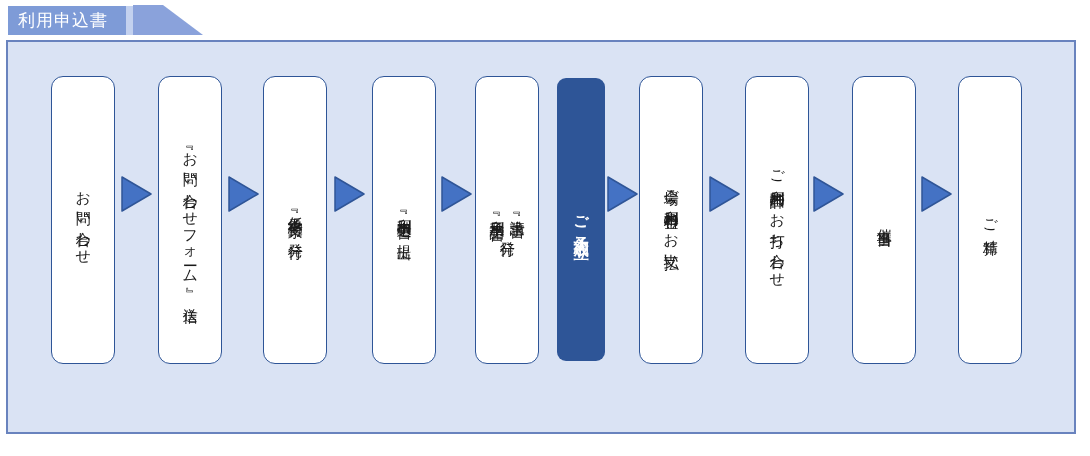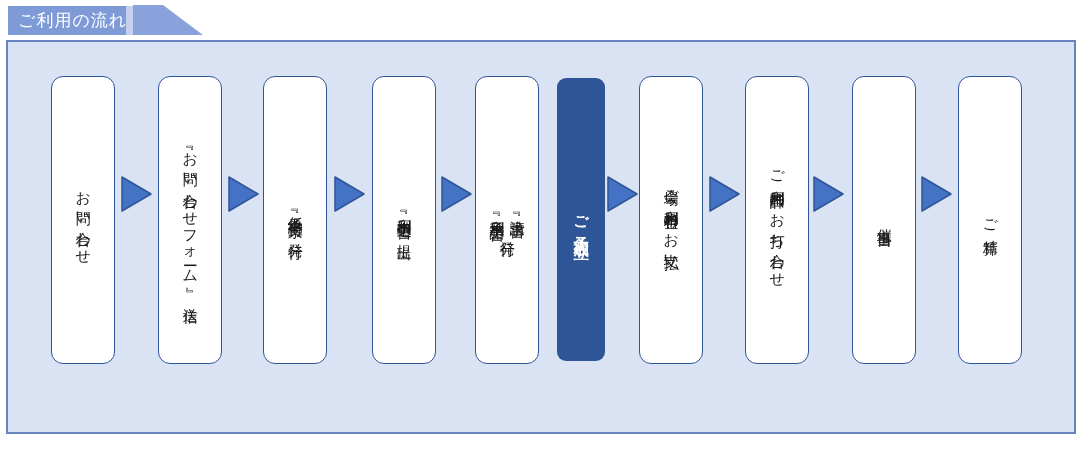--- a/index.html
+++ b/index.html
@@ -76,21 +76,21 @@
   .a6{left:599px;} .a7{left:701px;} .a8{left:805px;} .a9{left:913px;}
   .arrow svg{display:block;width:32px;height:38px;}
 </style>
 </head>
 <body>
 
 <div class="canvas">
 
   <div class="tab">
     <div class="tab-rect">
-      <span class="tab-title">ご利用の流れ</span>
+      <span class="tab-title">利用申込書</span>
     </div>
     <div class="tab-stripe"></div>
     <div class="tab-tail"></div>
   </div>
 
   <div class="panel">
 
     <div class="step s1">
       <span class="vtext">お問い合わせ</span>
     </div>

